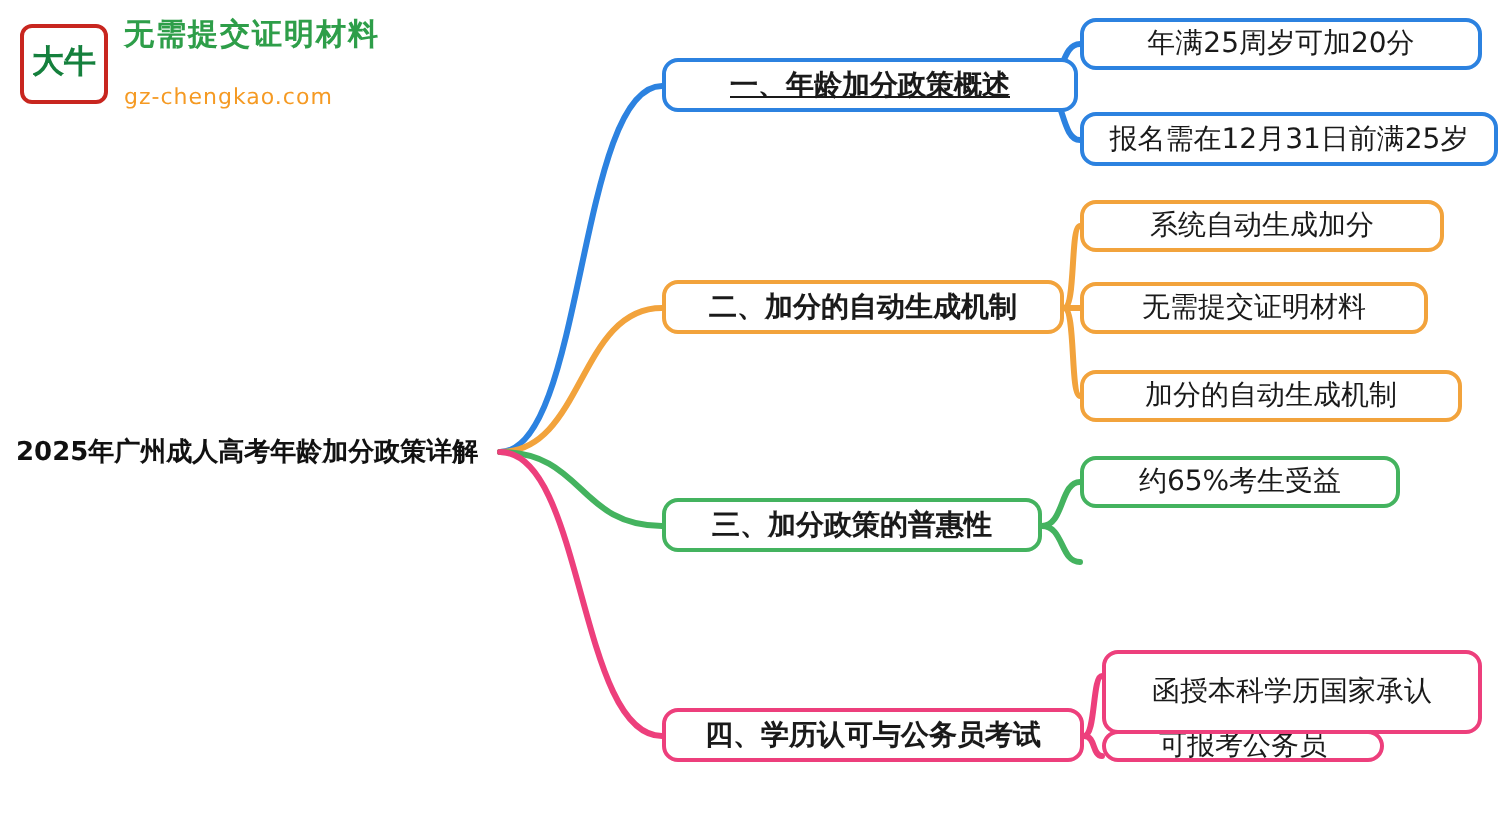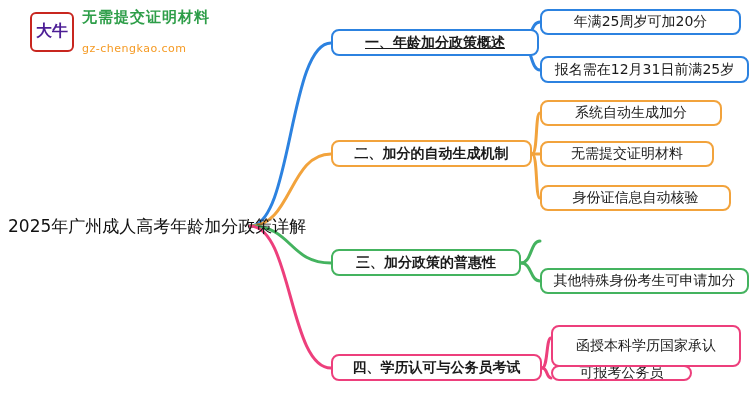--- a/index.html
+++ b/index.html
@@ -39,21 +39,21 @@
     background: #fff;
   }
   .site-name { font-size: 15px; font-weight: 700; letter-spacing: 1px; }
   .site-url  { font-size: 11px; margin-top: 15px; letter-spacing: .5px; }
 
   
   .root-node {
     position: absolute;
     left: 8px; top: 217px;
     width: 244px; height: 18px;
-    font-size: 17px; font-weight: 400;
+    font-size: 13px; font-weight: 700;
     color: #111;
     display: flex; align-items: center;
     white-space: nowrap;
   }
 
   
   .node {
     position: absolute;
     background: #ffffff;
     border: 2px solid #84cc16;
@@ -86,38 +86,38 @@
     <path d="M250,226 C292,226 289,263 331,263" stroke="#44b35f"></path>
     <path d="M521,263 C532,263 530,241 540,241" stroke="#44b35f"></path>
     <path d="M521,263 C532,263 530,281 540,281" stroke="#44b35f"></path>
 
     <path d="M250,226 C292,226 289,368 331,368" stroke="#ed3f7c"></path>
     <path d="M542,368 C548,368 546,338 551,338" stroke="#ed3f7c"></path>
     <path d="M542,368 C548,368 546,378 551,378" stroke="#ed3f7c"></path>
   </svg>
 
   <header class="logo">
-    <div class="logo-badge" style="border-color: rgb(200, 38, 31); color: #4c1d95; margin-left: 20px;">大牛</div>
+    <div class="logo-badge" style="border-color: rgb(200, 38, 31); color: #15803d;">大牛</div>
     <div>
       <div class="site-name" style="color: rgb(46, 158, 73);">无需提交证明材料</div>
       <div class="site-url" style="color: rgb(245, 154, 35);">gz-chengkao.com</div>
     </div>
   </header>
 
   <div class="root-node">2025年广州成人高考年龄加分政策详解</div>
 
   <div class="node branch" style="left: 331px; top: 29px; width: 208px; height: 27px; border-color: rgb(44, 130, 224); text-decoration: underline;">一、年龄加分政策概述</div>
   <div class="node leaf" style="left: 540px; top: 9px; width: 201px; height: 26px; border-color: rgb(44, 130, 224);">年满25周岁可加20分</div>
   <div class="node leaf" style="left: 540px; top: 56px; width: 209px; height: 27px; border-color: rgb(44, 130, 224);">报名需在12月31日前满25岁</div>
 
   <div class="node branch" style="left: 331px; top: 140px; width: 201px; height: 27px; border-color: rgb(242, 163, 60);">二、加分的自动生成机制</div>
   <div class="node leaf" style="left: 540px; top: 100px; width: 182px; height: 26px; border-color: rgb(242, 163, 60);">系统自动生成加分</div>
   <div class="node leaf" style="left: 540px; top: 141px; width: 174px; height: 26px; border-color: rgb(242, 163, 60);">无需提交证明材料</div>
-  <div class="node leaf" style="left: 540px; top: 185px; width: 191px; height: 26px; border-color: rgb(242, 163, 60);">身份证信息自动核验</div>
+  <div class="node leaf" style="left: 540px; top: 185px; width: 191px; height: 26px; border-color: rgb(242, 163, 60);">加分的自动生成机制</div>
 
   <div class="node branch" style="left: 331px; top: 249px; width: 190px; height: 27px; border-color: rgb(68, 179, 95);">三、加分政策的普惠性</div>
-  <div class="node leaf" style="left: 540px; top: 268px; width: 209px; height: 26px; border-color: rgb(68, 179, 95);">其他特殊身份考生可申请加分</div>
+  <div class="node leaf" style="left: 540px; top: 228px; width: 160px; height: 26px; border-color: rgb(68, 179, 95);">约65%考生受益</div>
 
   <div class="node branch" style="left: 331px; top: 354px; width: 211px; height: 27px; border-color: rgb(237, 63, 124);">四、学历认可与公务员考试</div>
   <div class="node leaf" style="left: 551px; top: 325px; width: 190px; height: 42px; border-color: rgb(237, 63, 124);">函授本科学历国家承认</div>
   <div class="node leaf" style="left: 551px; top: 365px; width: 141px; height: 16px; border-color: rgb(237, 63, 124);">可报考公务员</div>
 
 </div>
 
 </body></html>

